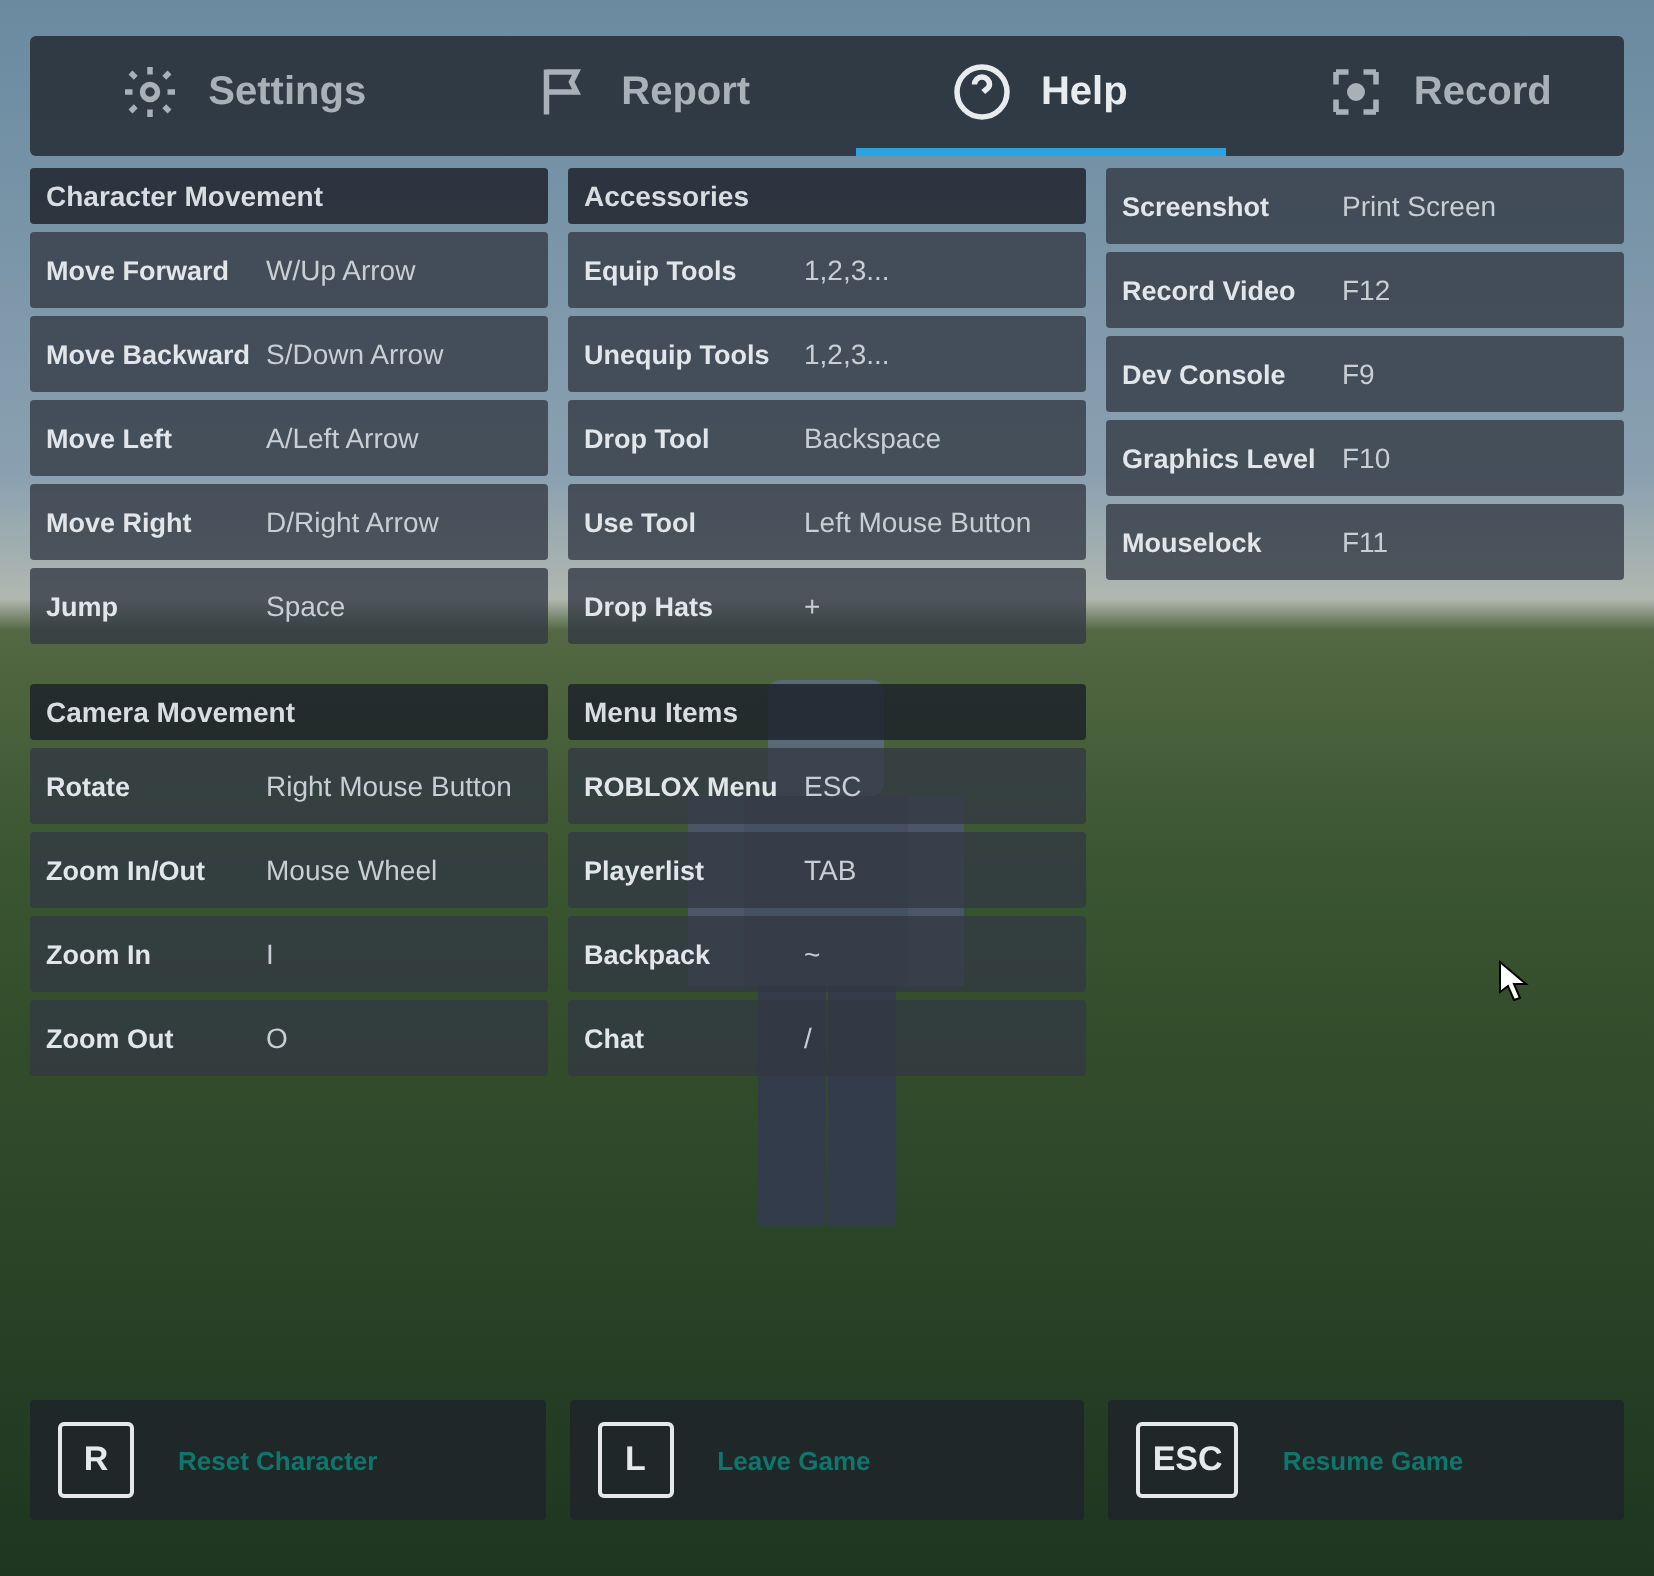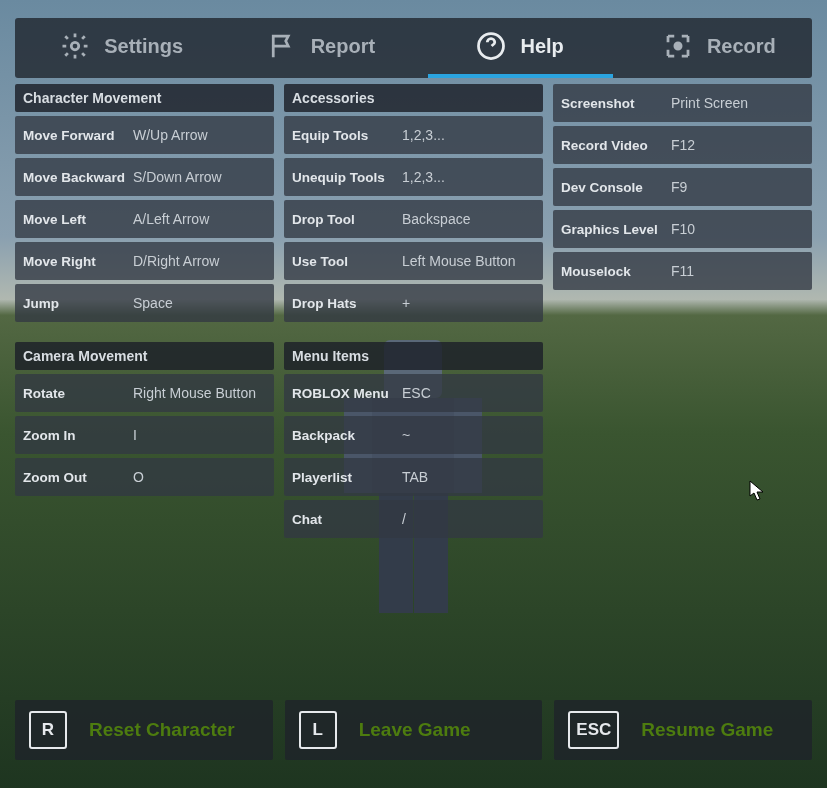--- a/index.html
+++ b/index.html
@@ -121,21 +121,21 @@
       border:2.5px solid #e6e9ec;
       color:#e6e9ec;
       min-width:38px; height:38px;
       display:flex; align-items:center; justify-content:center;
       font-weight:bold; font-size:17px;
       padding:0 6px;
       border-radius:3px;
       margin-right:22px;
     }
     .fbtn .ftxt {
-      color:#4d7c0f; font-weight:bold; font-size:19px;
+      color:#0f766e; font-weight:bold; font-size:13px;
     }
 
     .cursor {
       position:absolute;
       left:749px; top:480px;
       width:16px; height:22px;
       z-index:50;
     }
   </style>
 </head>
@@ -212,20 +212,24 @@
           </div>
       </div>
       <div class="section">
         <div class="section-title">Camera Movement</div>
         <div class="rows" id="sec-camera_movement">
             <div class="row">
               <div class="label">Rotate</div>
               <div class="value">Right Mouse Button</div>
             </div>
             <div class="row">
+              <div class="label">Zoom In/Out</div>
+              <div class="value">Mouse Wheel</div>
+            </div>
+            <div class="row">
               <div class="label">Zoom In</div>
               <div class="value">I</div>
             </div>
             <div class="row">
               <div class="label">Zoom Out</div>
               <div class="value">O</div>
             </div>
           </div>
       </div>
     </div>
@@ -257,26 +261,26 @@
           </div>
       </div>
       <div class="section">
         <div class="section-title">Menu Items</div>
         <div class="rows" id="sec-menu_items">
             <div class="row">
               <div class="label">ROBLOX Menu</div>
               <div class="value">ESC</div>
             </div>
             <div class="row">
+              <div class="label">Playerlist</div>
+              <div class="value">TAB</div>
+            </div>
+            <div class="row">
               <div class="label">Backpack</div>
               <div class="value">~</div>
-            </div>
-            <div class="row">
-              <div class="label">Playerlist</div>
-              <div class="value">TAB</div>
             </div>
             <div class="row">
               <div class="label">Chat</div>
               <div class="value">/</div>
             </div>
           </div>
       </div>
     </div>
 
     <div>

